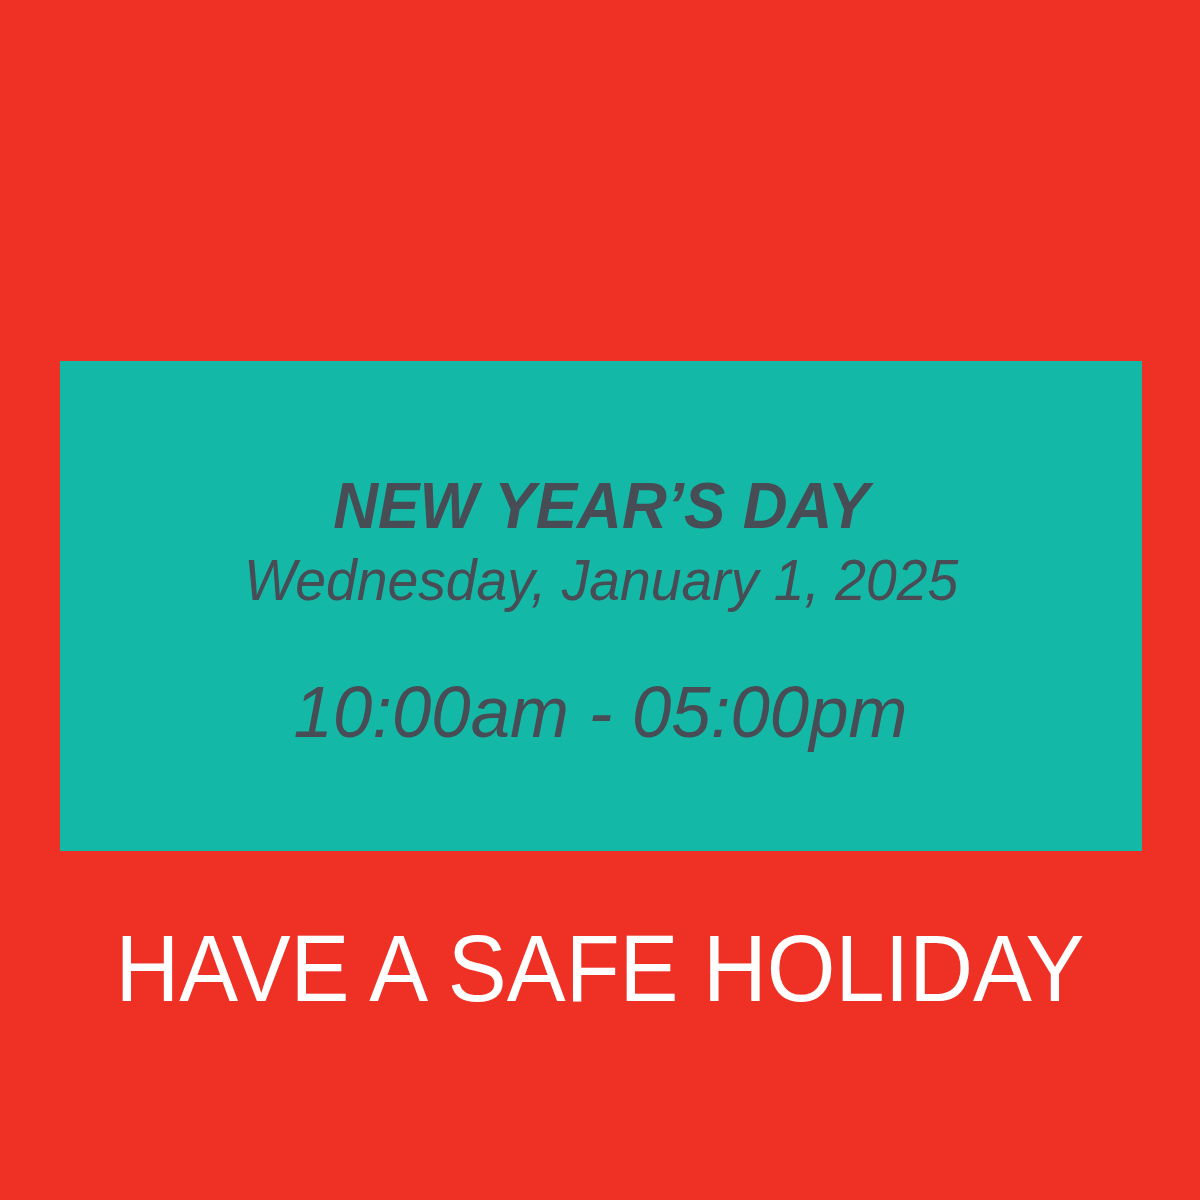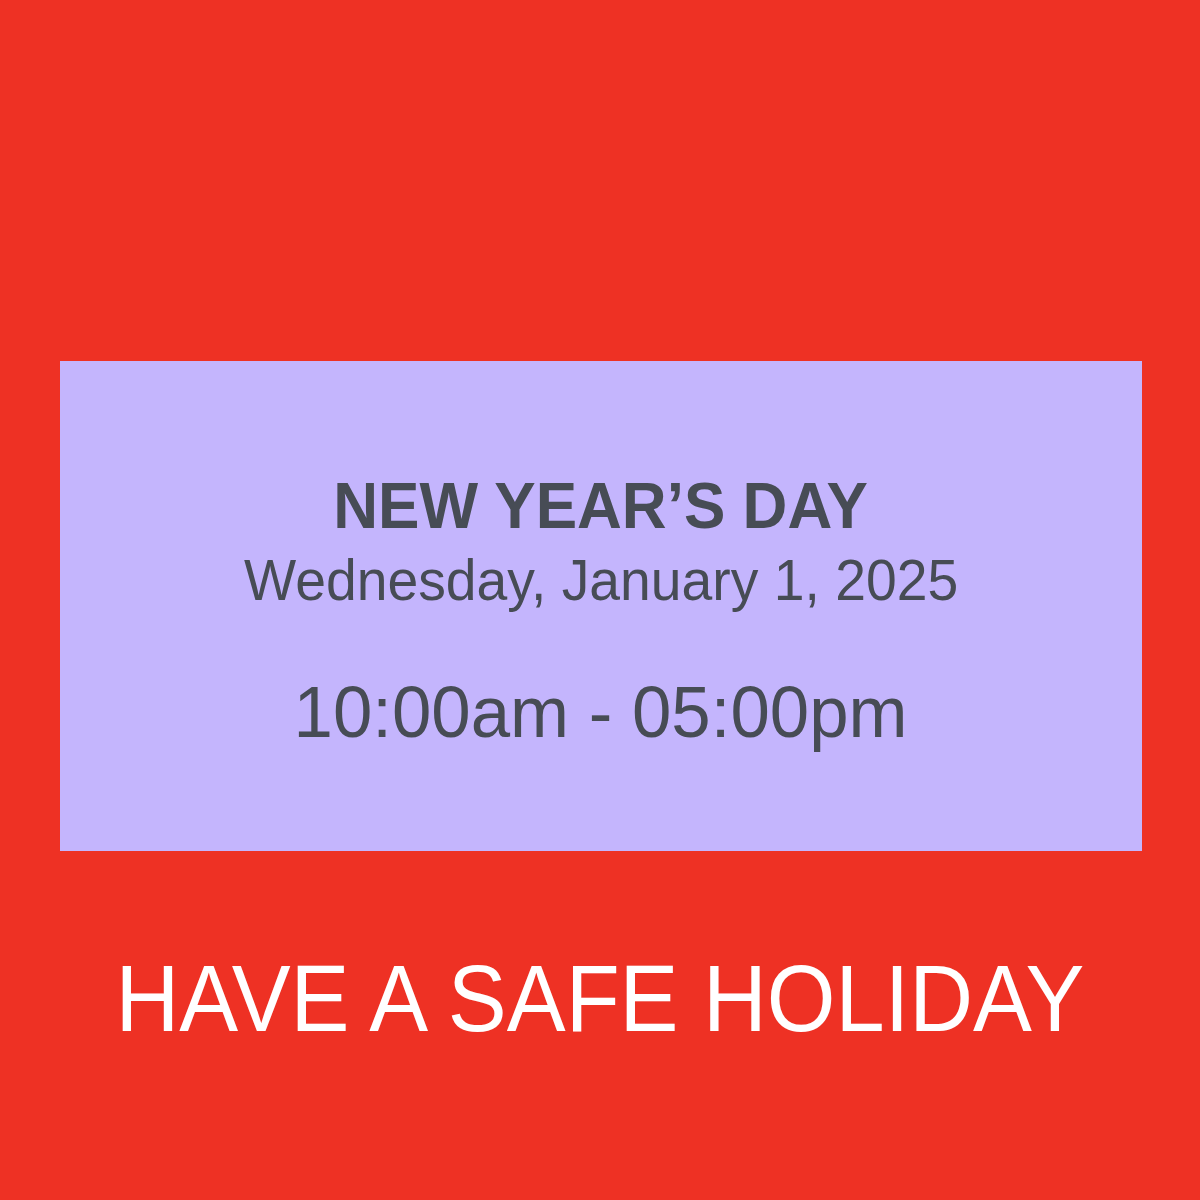--- a/index.html
+++ b/index.html
@@ -120,21 +120,20 @@
   
   #poster-footer {
     position: absolute;
     left: 0;
     right: 0;
     top: 912px;
     height: 112px;
     display: flex;
     align-items: center;
     justify-content: center;
-    margin-top: 30px;
   }
 
   #poster-footer .footer-text {
     display: block;
     color: #ffffff;
     font-family: "Liberation Sans Narrow", "Liberation Sans", "DejaVu Sans Condensed", sans-serif;
     font-size: 95px;
     font-weight: 400;
     line-height: 1;
     letter-spacing: 0px;
@@ -143,21 +142,21 @@
     transform: scaleX(0.93);
     transform-origin: center center;
   }
 </style>
 </head>
 <body>
 
 <div id="notice-poster" style="background: rgb(238, 49, 36);">
 
 
-  <div id="info-card" style="background: #c4b5fd;">
+  <div id="info-card" style="background: #14b8a6; font-style: italic;">
     <div id="card-inner">
       <span id="holiday-name" style="color: rgb(71, 76, 85);">NEW YEAR’S DAY</span>
       <span id="holiday-date" style="color: rgb(71, 76, 85);">Wednesday, January 1, 2025</span>
       <span id="holiday-hours" style="color: rgb(71, 76, 85);">10:00am - 05:00pm</span>
     </div>
   </div>
 
   <div id="poster-footer">
     <span class="footer-text" style="color: rgb(255, 255, 255);">HAVE A SAFE HOLIDAY</span>
   </div>

